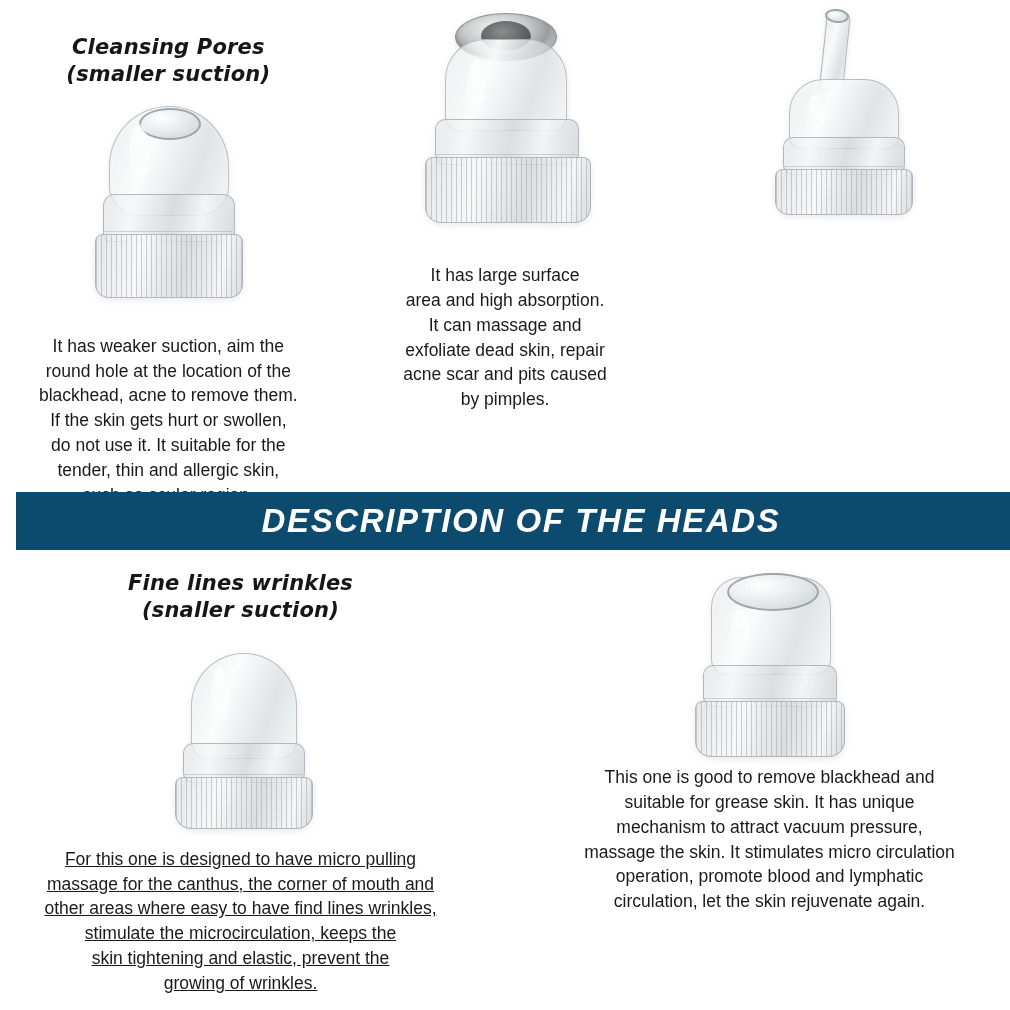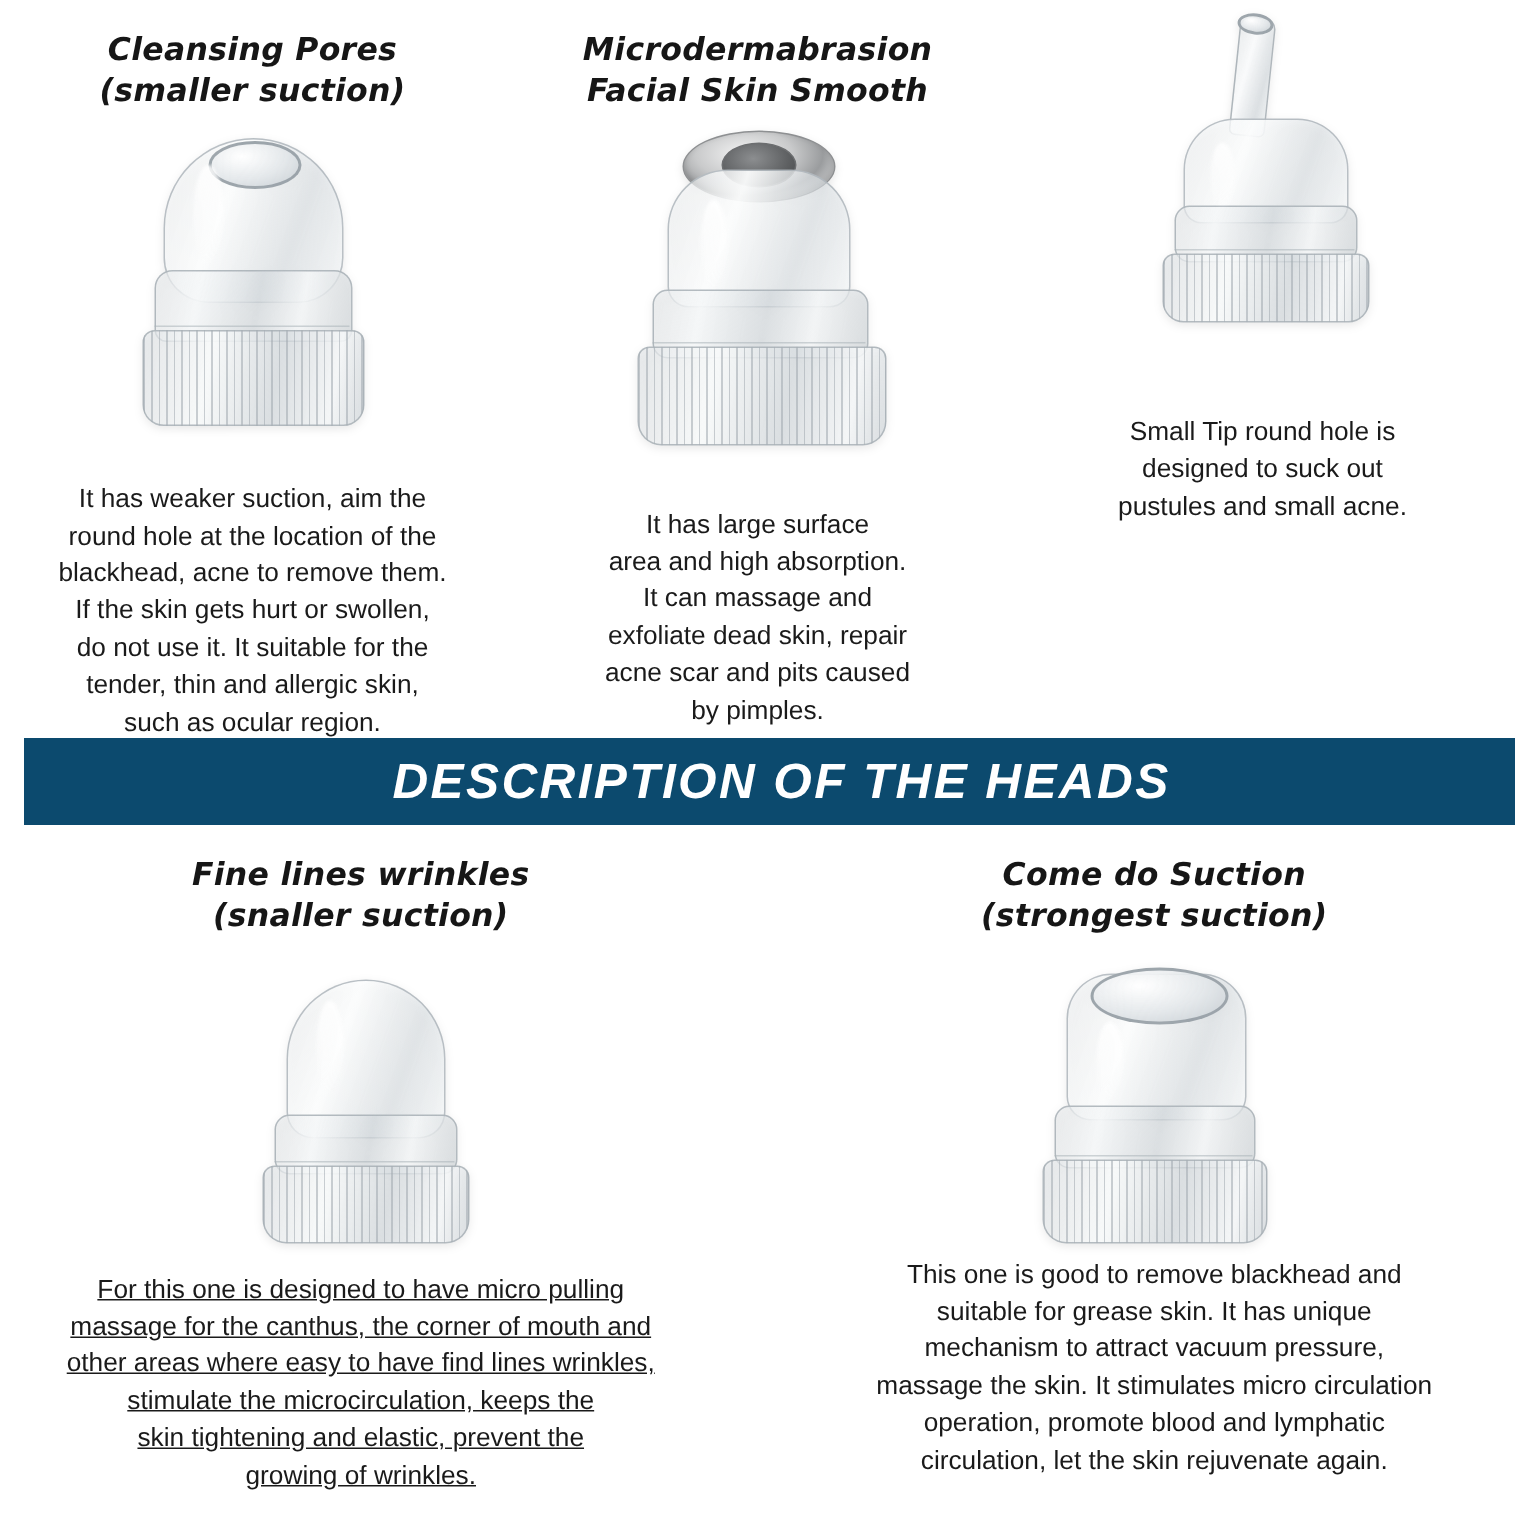--- a/index.html
+++ b/index.html
@@ -40,21 +40,21 @@
 
   .heading {
     font-family: "DejaVu Sans", sans-serif;
     font-style: italic;
     font-weight: bold;
     font-size: 21px;
     line-height: 1.28;
     color: #161616;
     text-align: center;
     letter-spacing: 0.2px;
-    margin-top: 20px;
+    margin-top: 34px;
     white-space: pre-line;
   }
 
   .image-area {
     position: relative;
     width: 100%;
     flex: 0 0 auto;
     display: flex;
     justify-content: center;
     align-items: flex-end;
@@ -228,22 +228,20 @@
       <div class="desc" style="margin-top:36px;">It has weaker suction, aim the
 round hole at the location of the
 blackhead, acne to remove them.
 If the skin gets hurt or swollen,
 do not use it. It suitable for the
 tender, thin and allergic skin,
 such as ocular region.</div>
     </div>
 
     <div class="col">
-      <div class="heading">Microdermabrasion
-Facial Skin Smooth</div>
       <div class="image-area" style="height:225px;">
         <div class="nozzle" style="width:200px;height:218px;">
 
           <div class="metal-ring" style="left:50px;top:6px;width:100px;height:46px;"></div>
           <div class="metal-hole" style="left:76px;top:14px;width:48px;height:28px;"></div>
 
           <div class="dome" style="left:40px;top:32px;width:120px;height:90px;border-radius:40px 40px 14px 14px;"></div>
 
           <div class="body-cone" style="left:30px;top:112px;width:142px;height:44px;border-radius:10px;"></div>
 
@@ -269,23 +267,20 @@
 
           <div class="dome" style="left:42px;top:72px;width:108px;height:68px;border-radius:34px 34px 12px 12px;"></div>
 
           <div class="body-cone" style="left:36px;top:130px;width:120px;height:36px;border-radius:10px;"></div>
 
           <div class="ribbed" style="left:28px;top:162px;width:136px;height:44px;border-radius:8px 8px 14px 14px;"></div>
           <div class="glare" style="left:60px;top:88px;width:16px;height:44px;"></div>
           <div class="seamline" style="left:36px;top:159px;width:120px;height:1px;"></div>
         </div>
       </div>
-      <div class="desc" style="margin-top:60px;">Small Tip round hole is
-designed to suck out
-pustules and small acne.</div>
     </div>
   </div>
 
   <div class="banner">
     <div class="banner-text">DESCRIPTION OF THE HEADS</div>
   </div>
 
   <div class="bottom-section">
 
     <div class="col2">
@@ -305,22 +300,20 @@
       </div>
       <div class="desc" style="margin-top:18px;text-decoration:underline;">For this one is designed to have micro pulling
 massage for the canthus, the corner of mouth and
 other areas where easy to have find lines wrinkles,
 stimulate the microcirculation, keeps the
 skin tightening and elastic, prevent the
 growing of wrinkles.</div>
     </div>
 
     <div class="col2">
-      <div class="heading">Come do Suction
-(strongest suction)</div>
       <div class="image-area" style="height:205px;">
         <div class="nozzle" style="width:190px;height:192px;">
 
           <div class="dome" style="left:36px;top:12px;width:118px;height:96px;border-radius:30px 30px 16px 16px;"></div>
           <div class="hole-ring" style="left:52px;top:8px;width:88px;height:34px;"></div>
 
           <div class="body-cone" style="left:28px;top:100px;width:132px;height:40px;border-radius:10px;"></div>
 
           <div class="ribbed" style="left:20px;top:136px;width:148px;height:54px;border-radius:8px 8px 16px 16px;"></div>
           <div class="glare" style="left:56px;top:44px;width:18px;height:52px;"></div>

